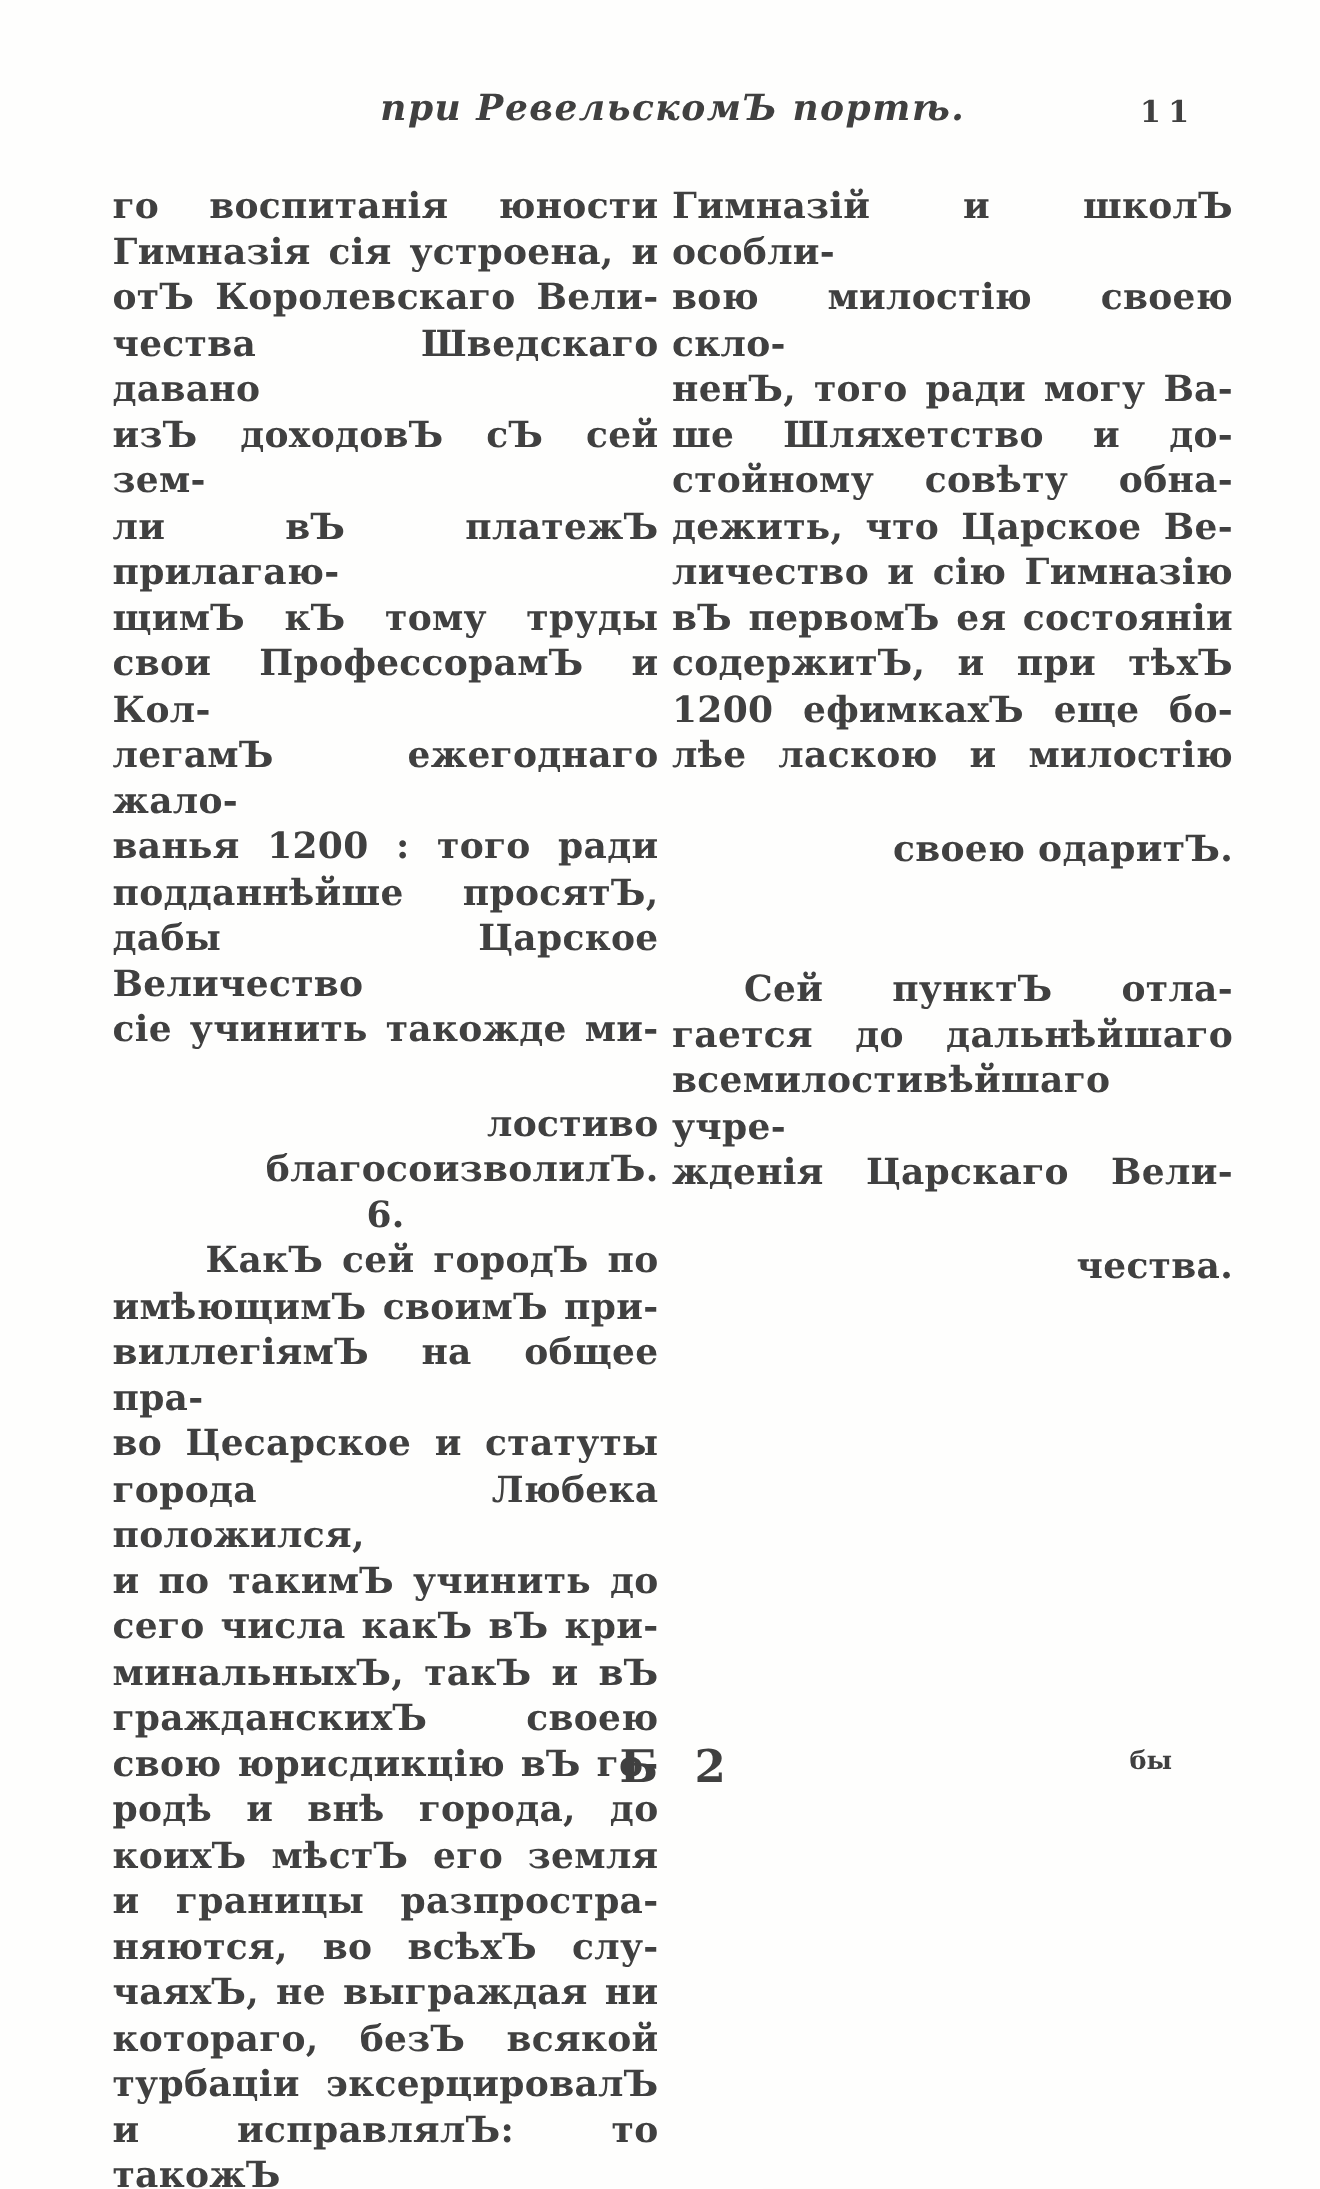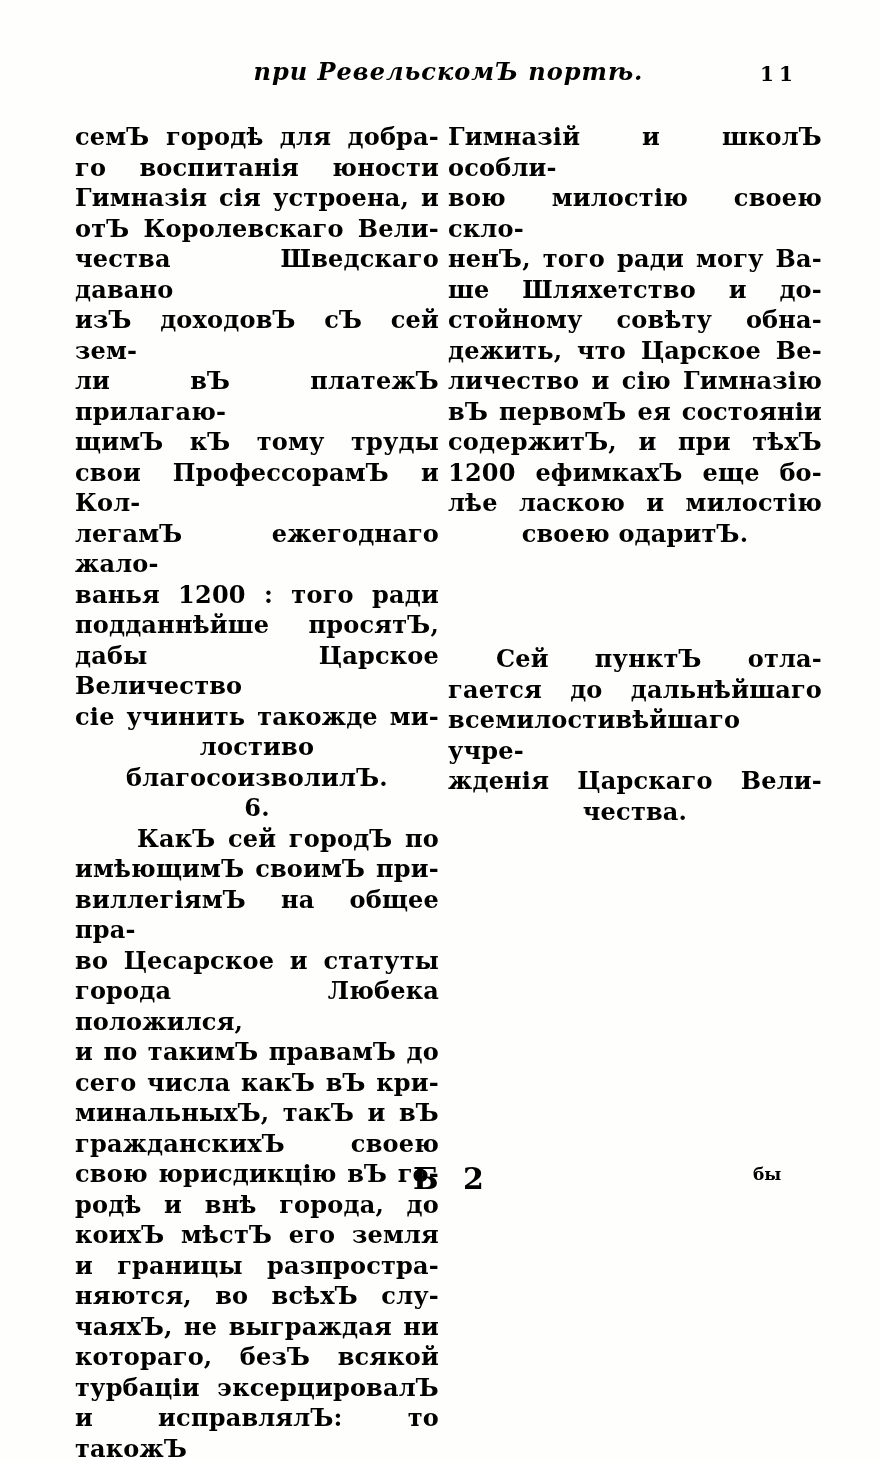--- a/index.html
+++ b/index.html
@@ -7,21 +7,21 @@
     padding: 0;
     background: #ffffff;
   }
   .page {
     position: relative;
     width: 880px;
     height: 1459px;
     background: #fefefdff;
     background: #fefefd;
     font-family: "DejaVu Serif", serif;
-    color: #000000;
+    color: #404040;
     overflow: hidden;
   }
   .running-head {
     position: absolute;
     top: 57px;
     left: 75px;
     width: 747px;
     text-align: center;
     font-style: italic;
     font-weight: bold;
@@ -42,21 +42,21 @@
     font-size: 24px;
     font-weight: bold;
     line-height: 30.5px;
     letter-spacing: 0.2px;
   }
   .col-left  { left: 75px;  width: 364px; }
   .col-right { left: 448px; width: 374px; }
   .col-right2 { left: 448px; top: 644px; width: 374px; }
   .line { min-height: 30.5px; }
   .line.fill   { text-align: justify; text-align-last: justify; }
-  .line.end    { text-align: center; }
+  .line.end    { text-align: right; margin-top: 32px; }
   .line.center { text-align: center; }
   .line.indent { text-align: justify; text-align-last: justify; }
   .col-left  .line.indent { text-indent: 62px; }
   .col-right2 .line.indent { text-indent: 48px; }
   .signature {
     position: absolute;
     left: 413px;
     top: 1161px;
     font-size: 30px;
     font-weight: bold;
@@ -75,42 +75,41 @@
 
 <div class="page">
 
   <div class="running-head">
     <span>при РевельскомЪ портѣ.</span>
   </div>
 
   <div class="page-number">11</div>
 
   <div class="col col-left">
-      <div class="line fill">семЪ городѣ для добра-</div>
       <div class="line fill">го воспитанія юности</div>
       <div class="line fill">Гимназія сія устроена, и</div>
       <div class="line fill">отЪ Королевскаго Вели-</div>
       <div class="line fill">чества Шведскаго давано</div>
       <div class="line fill">изЪ доходовЪ сЪ сей зем-</div>
       <div class="line fill">ли вЪ платежЪ прилагаю-</div>
       <div class="line fill">щимЪ кЪ тому труды</div>
       <div class="line fill">свои ПрофессорамЪ и Кол-</div>
       <div class="line fill">легамЪ ежегоднаго жало-</div>
       <div class="line fill">ванья 1200 : того ради</div>
       <div class="line fill">подданнѣйше просятЪ,</div>
       <div class="line fill">дабы Царское Величество</div>
       <div class="line fill">сіе учинить такожде ми-</div>
       <div class="line end">лостиво благосоизволилЪ.</div>
       <div class="line center">6.</div>
       <div class="line indent">КакЪ сей городЪ по</div>
       <div class="line fill">имѣющимЪ своимЪ при-</div>
       <div class="line fill">виллегіямЪ на общее пра-</div>
       <div class="line fill">во Цесарское и статуты</div>
       <div class="line fill">города Любека положился,</div>
-      <div class="line fill">и по такимЪ правамЪ до</div>
+      <div class="line fill">и по такимЪ учинить до</div>
       <div class="line fill">сего числа какЪ вЪ кри-</div>
       <div class="line fill">минальныхЪ, такЪ и вЪ</div>
       <div class="line fill">гражданскихЪ своею</div>
       <div class="line fill">свою юрисдикцію вЪ го-</div>
       <div class="line fill">родѣ и внѣ города, до</div>
       <div class="line fill">коихЪ мѣстЪ его земля</div>
       <div class="line fill">и границы разпростра-</div>
       <div class="line fill">няются, во всѣхЪ слу-</div>
       <div class="line fill">чаяхЪ, не выграждая ни</div>
       <div class="line fill">котораго, безЪ всякой</div>

